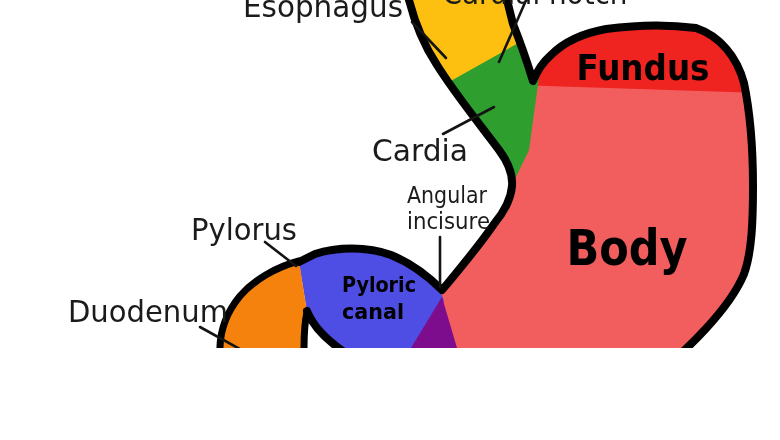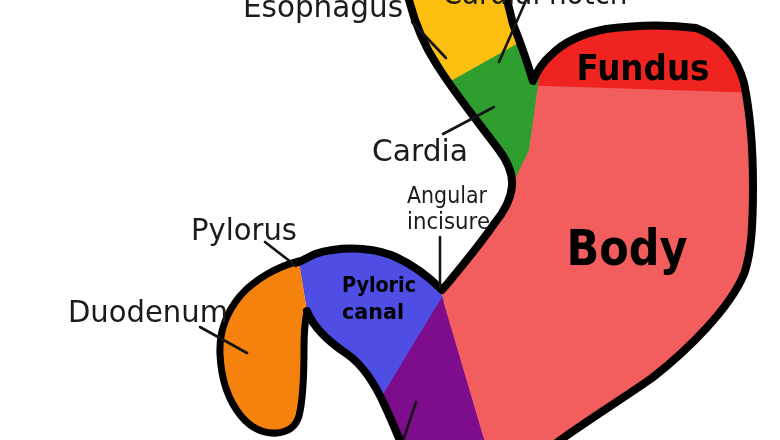--- a/index.html
+++ b/index.html
@@ -1,16 +1,16 @@
 <!DOCTYPE html>
 <html><head>
 <meta charset="utf-8">
 <style>
   html,body{margin:0;padding:0;background:#fff;}
-  .stage{position:relative;width:780px;height:440px;overflow:hidden;background:#fff;}
+  .stage{position:relative;width:780px;height:348px;overflow:hidden;background:#fff;}
   svg{display:block;}
   .lbl{font-family:"DejaVu Sans","Liberation Sans",sans-serif;fill:#1b1b1b;}
   .lbl-bold{font-family:"DejaVu Sans","Liberation Sans",sans-serif;font-weight:bold;fill:#000;}
   .leader{stroke:#141414;stroke-width:2.6;stroke-linecap:round;fill:none;}
   .outline{fill:none;stroke-width:8;stroke-linejoin:round;stroke-linecap:round;}
   .outline-thin{fill:none;stroke-width:7;stroke-linejoin:round;stroke-linecap:round;}
 </style>
 </head>
 <body>
 

